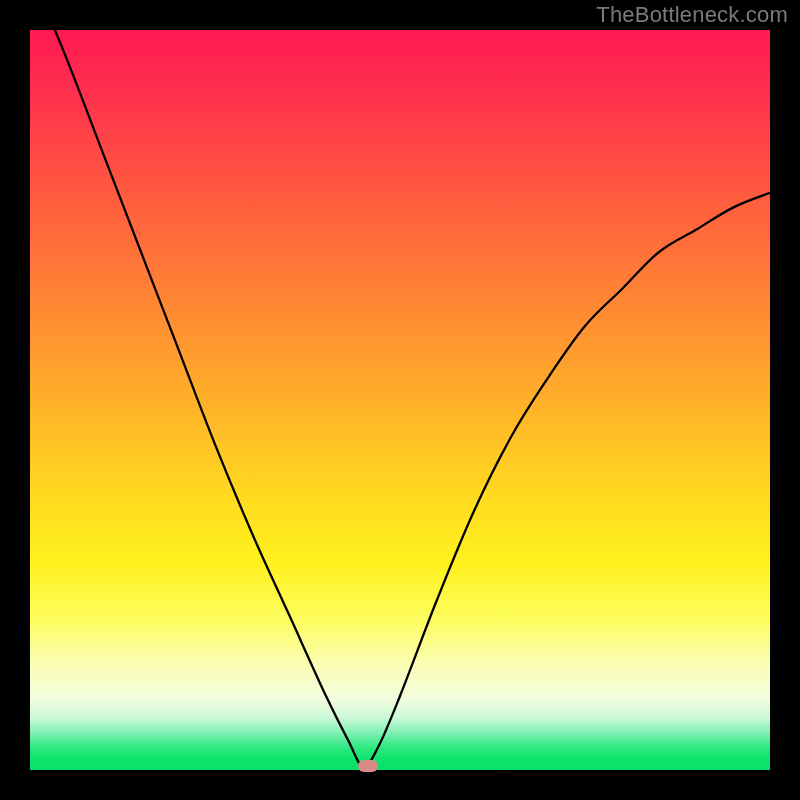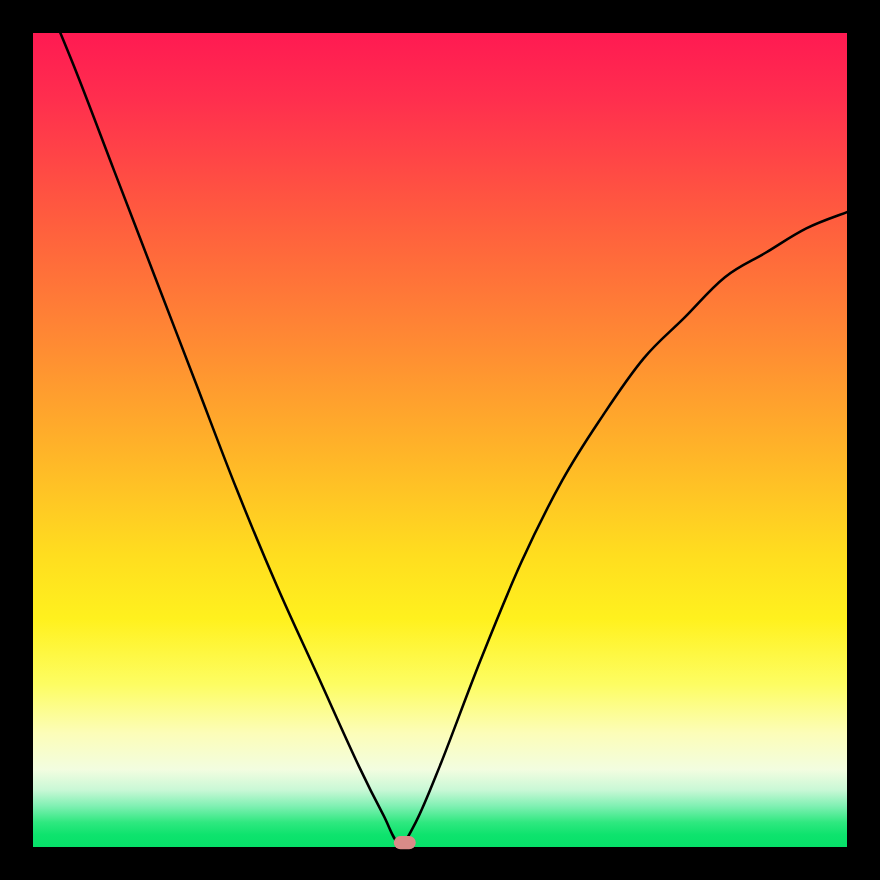--- a/index.html
+++ b/index.html
@@ -77,20 +77,21 @@
     fill: none;
     stroke: #000;
     stroke-width: 2.3;
     stroke-linecap: round;
   }
 </style>
 </head>
 <body>
 
 <div class="frame">
+  <div class="watermark">TheBottleneck.com</div>
   <div class="plot">
     <div class="gradient"></div>
     <svg class="curve" viewBox="0 0 740 740" preserveAspectRatio="none">
       <path id="curve-path" d="M 0.0 -59.2 C 6.7 -43.2, 23.7 -3.7, 37.0 29.6 C 50.3 62.9, 60.7 91.2, 74.0 125.8 C 87.3 160.4, 97.7 187.4, 111.0 222.0 C 124.3 256.6, 134.7 283.6, 148.0 318.2 C 161.3 352.8, 171.7 381.1, 185.0 414.4 C 198.3 447.7, 208.7 472.6, 222.0 503.2 C 235.3 533.8, 245.7 555.3, 259.0 584.6 C 272.3 613.9, 285.3 643.4, 296.0 666.0 C 306.7 688.6, 311.5 697.7, 318.2 710.4 C 324.9 723.1, 327.7 735.0, 333.0 736.3 C 338.3 737.6, 341.1 730.5, 347.8 717.8 C 354.5 705.1, 359.3 692.6, 370.0 666.0 C 380.7 639.4, 393.7 603.1, 407.0 569.8 C 420.3 536.5, 430.7 510.3, 444.0 481.0 C 457.3 451.7, 467.7 431.0, 481.0 407.0 C 494.3 383.0, 504.7 367.8, 518.0 347.8 C 531.3 327.8, 541.7 312.0, 555.0 296.0 C 568.3 280.0, 578.7 272.3, 592.0 259.0 C 605.3 245.7, 615.7 232.7, 629.0 222.0 C 642.3 211.3, 652.7 207.8, 666.0 199.8 C 679.3 191.8, 689.7 184.3, 703.0 177.6 C 716.3 170.9, 733.3 165.5, 740.0 162.8"></path>
     </svg>
     <div id="marker" class="marker" style="left: 328px; top: 730px; width: 20px; height: 12px; background: rgb(217, 139, 136);"></div>
   </div>
 </div>
 
 </body></html>

